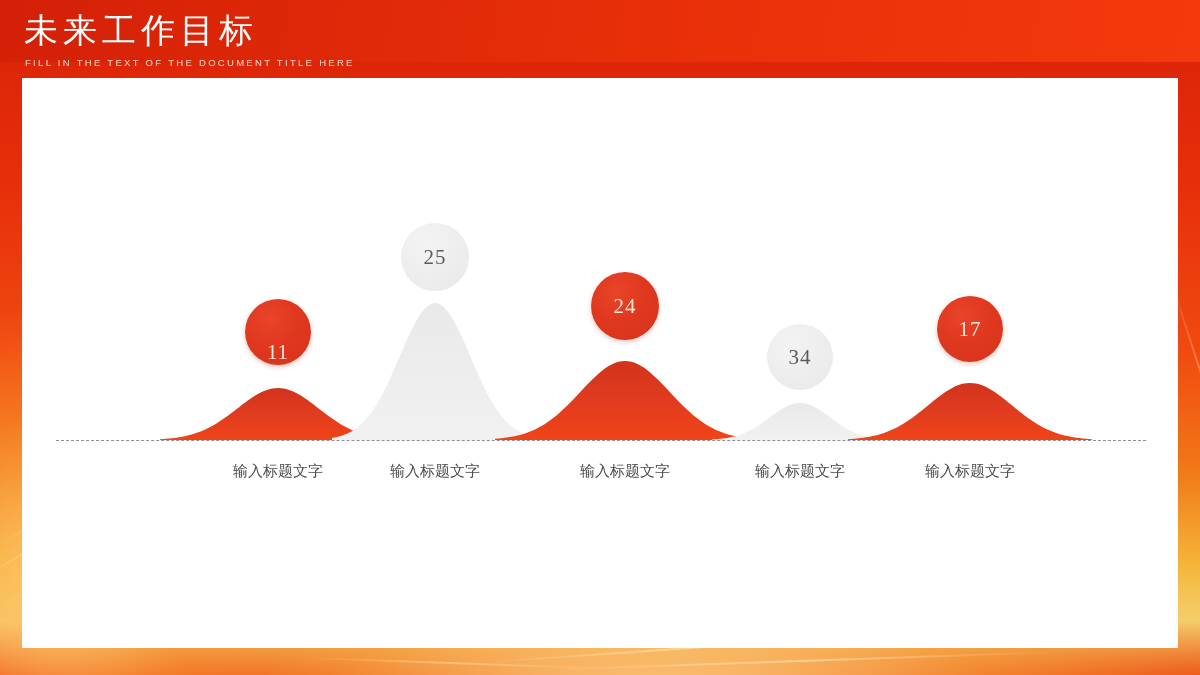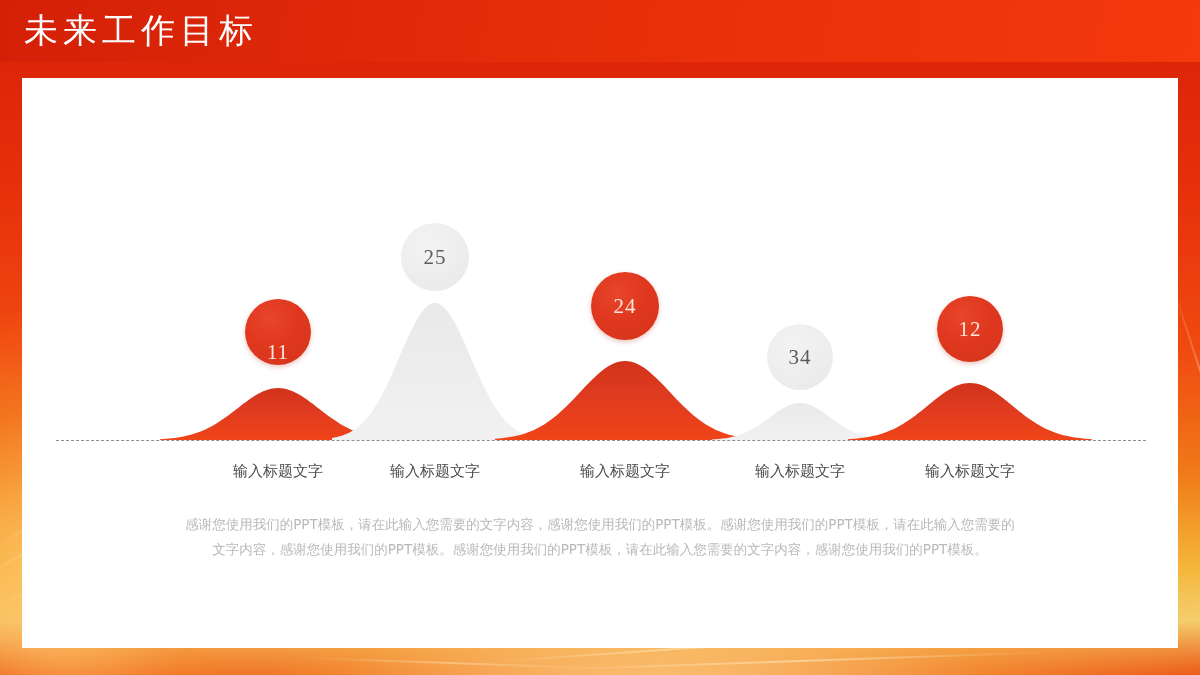--- a/index.html
+++ b/index.html
@@ -114,20 +114,21 @@
   <div class="streak s1"></div>
   <div class="streak s2"></div>
   <div class="streak s3"></div>
   <div class="streak s4"></div>
   <div class="streak s5"></div>
   <div class="streak s6"></div>
   <div class="streak s7"></div>
 
   <div class="header">
     <div class="title">未来工作目标</div>
+    <div class="subtitle">FILL IN THE TEXT OF THE DOCUMENT TITLE HERE</div>
   </div>
 
   <div class="card">
 
     <div class="chart">
       <svg width="1156" height="380" viewBox="0 0 1156 380">
         <defs>
           <linearGradient id="gRed" x1="0" y1="0" x2="0" y2="1">
             <stop offset="0%" stop-color="#d2331b"></stop>
             <stop offset="45%" stop-color="#df3b20"></stop>
@@ -157,31 +158,27 @@
         <div class="bubble grey" style="left: 379px; top: 145px; width: 68px; height: 68px;">
           <span>25</span>
         </div>
         <div class="bubble red" style="left: 569px; top: 194px; width: 68px; height: 68px;">
           <span>24</span>
         </div>
         <div class="bubble grey" style="left: 745px; top: 246px; width: 66px; height: 66px;">
           <span>34</span>
         </div>
         <div class="bubble red" style="left: 915px; top: 218px; width: 66px; height: 66px;">
-          <span>12</span>
+          <span>17</span>
         </div>
       </div>
 
     <div class="labels" id="labels">
         <div class="cat-label" style="left: 256px;">输入标题文字</div>
         <div class="cat-label" style="left: 413px;">输入标题文字</div>
         <div class="cat-label" style="left: 603px;">输入标题文字</div>
         <div class="cat-label" style="left: 778px;">输入标题文字</div>
         <div class="cat-label" style="left: 948px;">输入标题文字</div>
       </div>
 
-    <div class="paragraph">
-      <span class="ln">感谢您使用我们的PPT模板，请在此输入您需要的文字内容，感谢您使用我们的PPT模板。感谢您使用我们的PPT模板，请在此输入您需要的</span>
-      <span class="ln">文字内容，感谢您使用我们的PPT模板。感谢您使用我们的PPT模板，请在此输入您需要的文字内容，感谢您使用我们的PPT模板。</span>
-    </div>
 
   </div>
 </div>
 
 </body></html>

